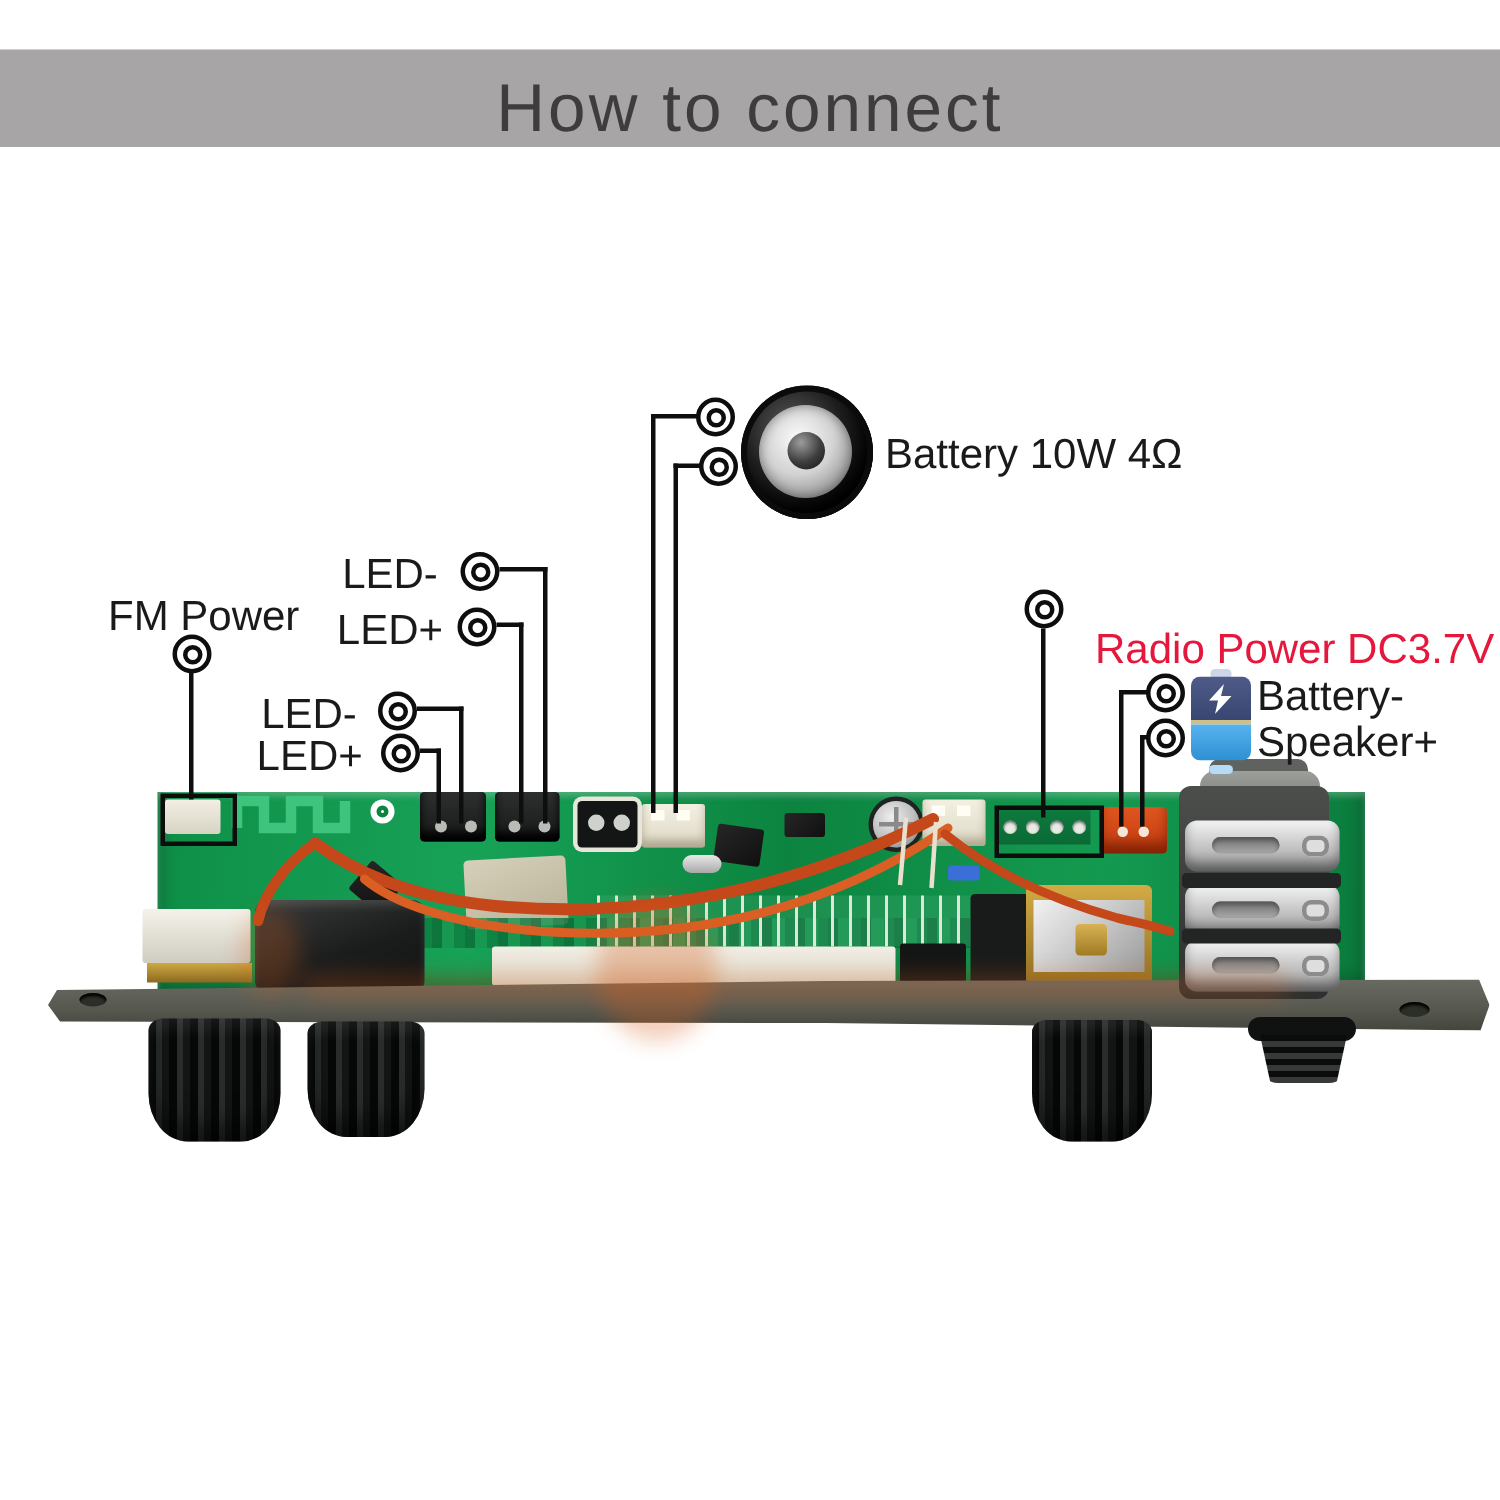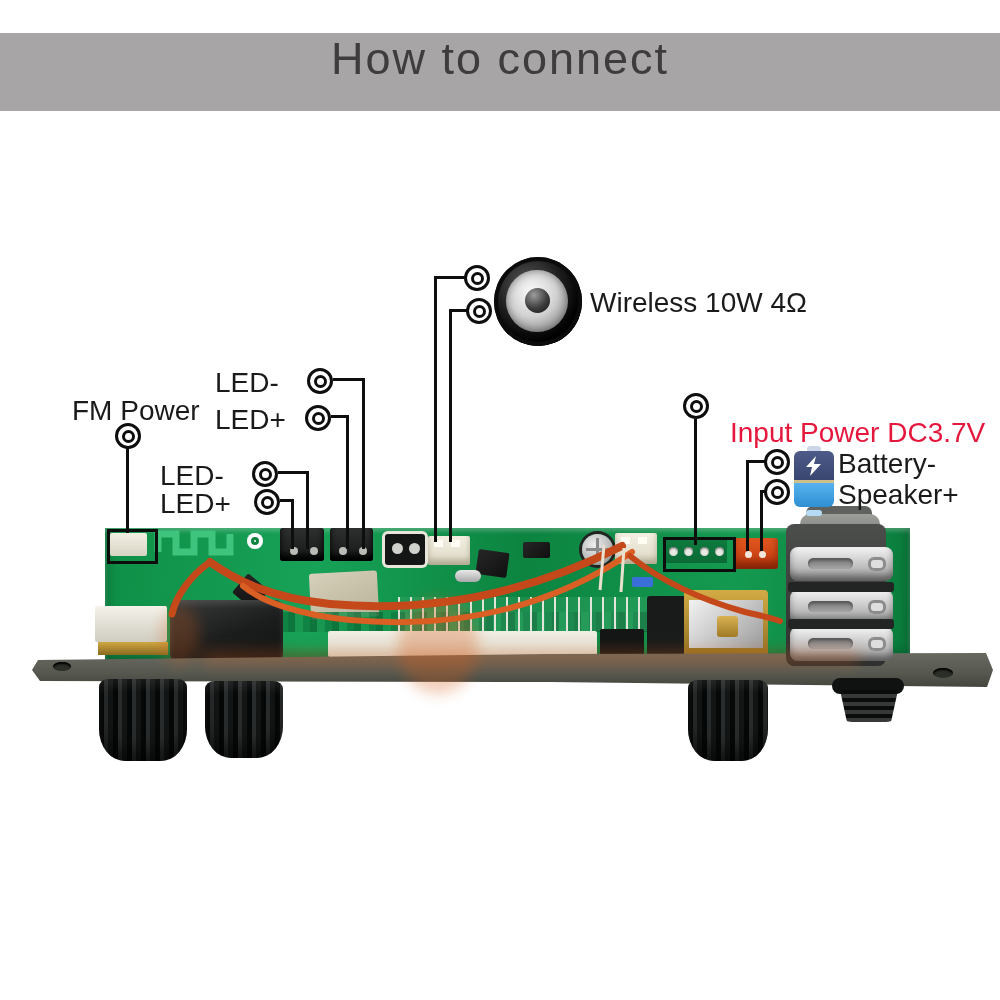--- a/index.html
+++ b/index.html
@@ -3,27 +3,27 @@
 <meta charset="utf-8">
 <style>
   :root{
     --banner-bg:#a8a5a6; --banner-text:#3e3c3d; --accent:#e5173d;
     --line:#0e0e0e; --label:#1a1a1a;
   }
   html,body{margin:0;padding:0;background:#fff;}
   .page{position:relative;width:1000px;height:1000px;background:#fff;overflow:hidden;
         font-family:"Liberation Sans",sans-serif;}
   
-  .banner{position:absolute;left:0;top:33px;width:1000px;height:78px;background:var(--banner-bg);
-          display:flex;align-items:flex-start;justify-content:center;z-index:20;}
+  .banner{position:absolute;left:0;top:33px;width:1000px;height:65px;background:var(--banner-bg);
+          display:flex;align-items:flex-end;justify-content:center;z-index:20;}
   .banner span{font-size:45px;letter-spacing:2px;color:var(--banner-text);}
   
   .lbl{position:absolute;font-size:28px;line-height:32px;color:var(--label);white-space:nowrap;z-index:30;}
   .lbl.red{color:var(--accent);}
-  .lbl.right{text-align:left;}
+  .lbl.right{text-align:center;}
   
   .line{position:absolute;background:var(--line);z-index:28;}
   .target{position:absolute;width:20px;height:20px;border:3px solid var(--line);border-radius:50%;
           background:#fff;display:flex;align-items:center;justify-content:center;z-index:29;}
   .target i{display:block;width:7px;height:7px;border:3px solid var(--line);border-radius:50%;background:#fff;}
   
   .spk{position:absolute;left:494px;top:257px;width:88px;height:89px;border-radius:50%;z-index:25;
        background:radial-gradient(circle at 38% 32%,#585858 0%,#1d1d1d 42%,#000 74%);
        box-shadow:inset 0 0 0 4px #0b0b0b, inset -4px -6px 10px #000;}
   .spk .cone{position:absolute;left:12px;top:13px;width:62px;height:62px;border-radius:50%;
@@ -252,22 +252,22 @@
         <svg width="16" height="20" viewBox="0 0 16 20">
           <polygon points="10,0 0,11 6,11 4,20 15,8 8,8" fill="#ffffff"></polygon>
         </svg>
       </div>
       <div class="sep"></div>
       <div class="half-b"></div>
     </div>
     <div class="nub-b"></div>
   </div>
 
-  <div class="lbl" style="left:590px;top:287px;">Wireless 10W 4Ω</div>
-  <div class="lbl red" style="left:730px;top:417px;">Input Power DC3.7V</div>
+  <div class="lbl" style="left:590px;top:287px;">Battery 10W 4Ω</div>
+  <div class="lbl red" style="left:730px;top:417px;">Radio Power DC3.7V</div>
   <div class="lbl" style="left:838px;top:448px;">Battery-</div>
   <div class="lbl" style="left:838px;top:479px;">Speaker+</div>
   <div class="lbl" style="left:72px;top:395px;">FM Power</div>
   <div class="lbl right" style="left:215px;top:367px;width:90px;">LED-</div>
   <div class="lbl right" style="left:215px;top:404px;width:90px;">LED+</div>
   <div class="lbl right" style="left:160px;top:460px;width:92px;">LED-</div>
   <div class="lbl right" style="left:160px;top:488px;width:93px;">LED+</div>
 
 </div>
 

